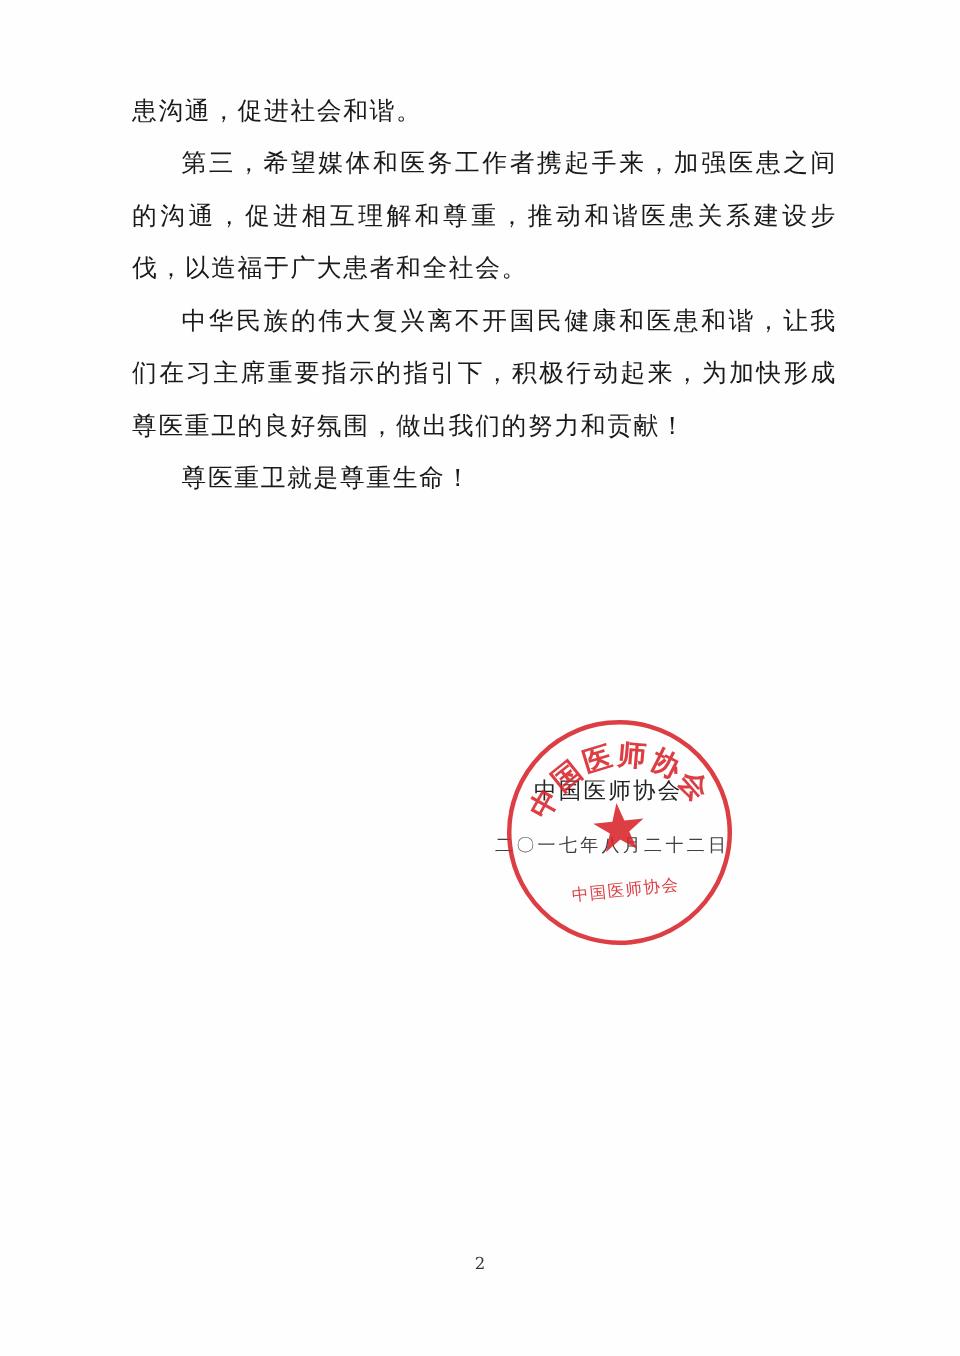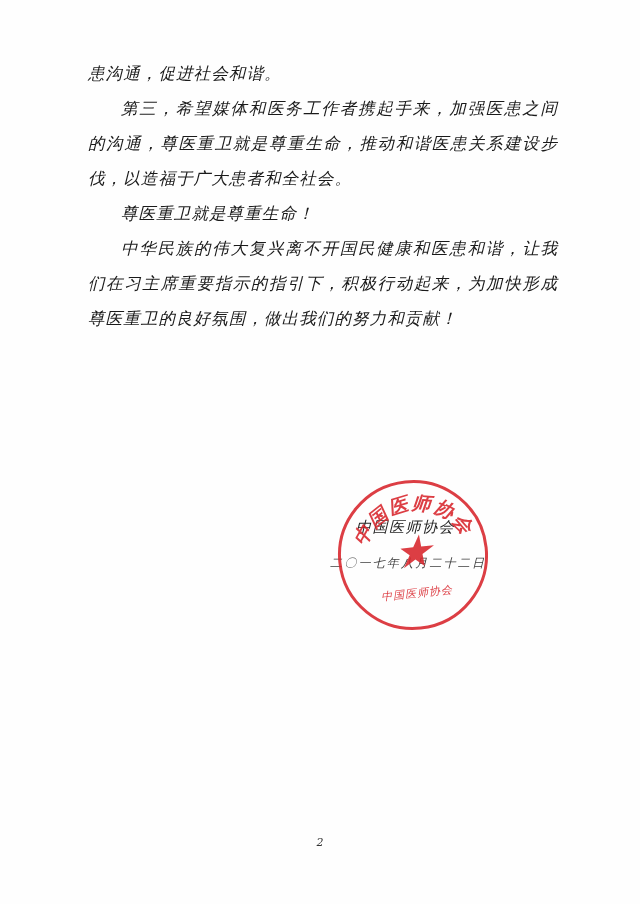--- a/index.html
+++ b/index.html
@@ -15,21 +15,20 @@
     overflow: hidden;
   }
 
   .page {
     position: absolute;
     left: 0;
     top: 0;
     width: 640px;
     height: 904px;
     background: #fefefe;
-    font-style: italic;
   }
 
   .body-text {
     position: absolute;
     left: 88px;
     top: 56px;
     width: 470px;
   }
 
   .para {
@@ -146,23 +145,23 @@
     color: #333;
   }
 </style>
 </head>
 <body>
 
 <div class="page">
 
   <div class="body-text">
     <p class="para">患沟通，促进社会和谐。</p>
-    <p class="para indent">第三，希望媒体和医务工作者携起手来，加强医患之间的沟通，尊医重卫就是尊重生命，推动和谐医患关系建设步伐，以造福于广大患者和全社会。</p>
+    <p class="para indent">第三，希望媒体和医务工作者携起手来，加强医患之间的沟通，促进相互理解和尊重，推动和谐医患关系建设步伐，以造福于广大患者和全社会。</p>
+    <p class="para indent">中华民族的伟大复兴离不开国民健康和医患和谐，让我们在习主席重要指示的指引下，积极行动起来，为加快形成尊医重卫的良好氛围，做出我们的努力和贡献！</p>
     <p class="para indent">尊医重卫就是尊重生命！</p>
-    <p class="para indent">中华民族的伟大复兴离不开国民健康和医患和谐，让我们在习主席重要指示的指引下，积极行动起来，为加快形成尊医重卫的良好氛围，做出我们的努力和贡献！</p>
   </div>
 
   <div class="signature-block">
     <div class="sig-org">中国医师协会</div>
     <div class="sig-date">二〇一七年八月二十二日</div>
   </div>
 
   <div class="seal">
     <div class="seal-inner">
       <svg class="seal-arc" viewBox="0 0 150 150">

